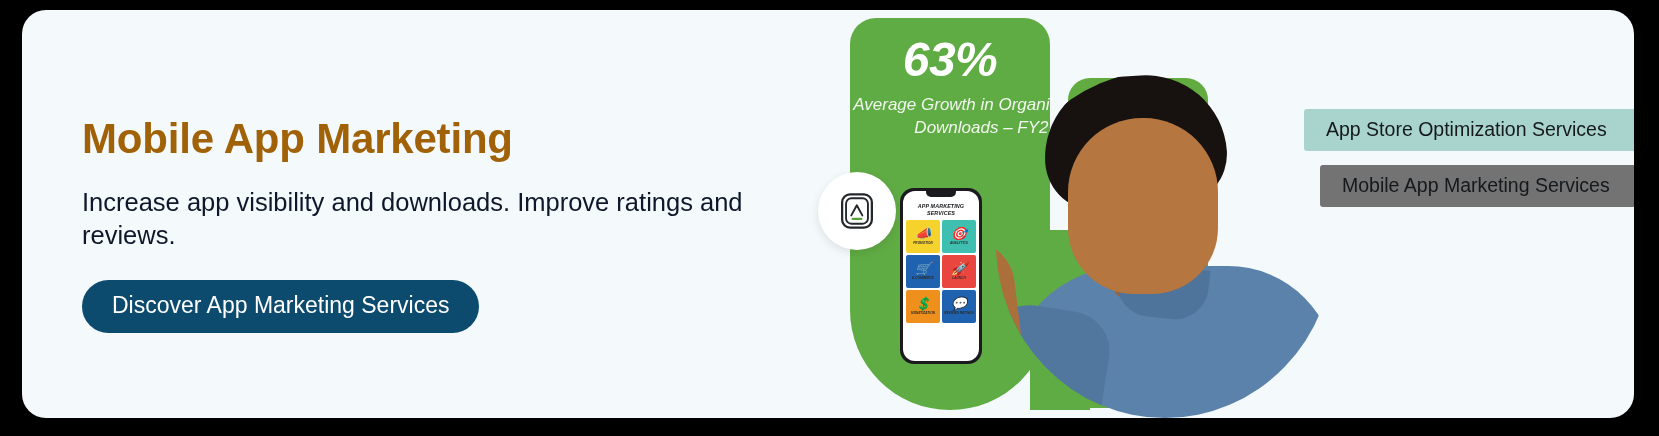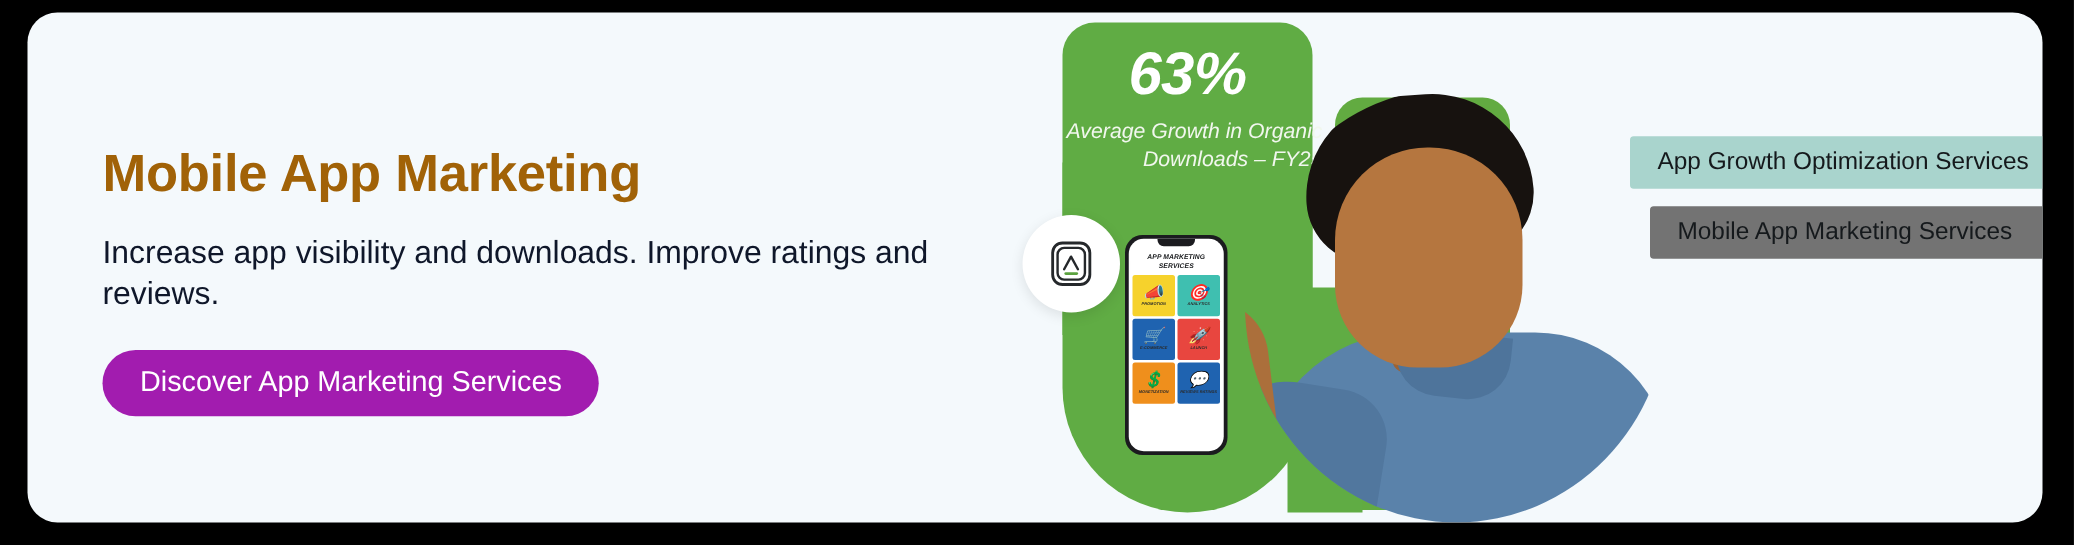--- a/index.html
+++ b/index.html
@@ -265,21 +265,21 @@
   #chip-mam { margin-left:16px; width:314px; margin-top:14px; }
 </style>
 </head>
 <body>
 
 <div id="banner-card" style="background: rgb(244, 249, 252);">
 
   <div id="copy-block">
     <h1 id="headline">Mobile App Marketing</h1>
     <p id="subhead">Increase app visibility and downloads. Improve ratings and reviews.</p>
-    <button id="cta-button" style="background: #a21caf;">Discover App Marketing Services</button>
+    <button id="cta-button" style="background: #0c4a6e;">Discover App Marketing Services</button>
   </div>
 
   <div id="graphic-stage">
 
     <div id="green-right-tab"></div>
     <div id="green-stat-panel"></div>
     <div id="green-bridge"></div>
     <div id="green-lobe"></div>
 
     <div id="stat-value">63%</div>
@@ -333,17 +333,17 @@
         <rect x="7" y="5" width="34" height="38" rx="9" ry="9" fill="none" stroke="#25282b" stroke-width="2.6"></rect>
         <rect x="11.5" y="9.5" width="25" height="29" rx="6" ry="6" fill="none" stroke="#25282b" stroke-width="2.2"></rect>
         <path d="M17.5 29 L23.8 17.5 L30.1 29" fill="none" stroke="#25282b" stroke-width="2.2" stroke-linecap="round" stroke-linejoin="round"></path>
         <line x1="19" y1="33" x2="29" y2="33" stroke="#5ba23f" stroke-width="2.6" stroke-linecap="round"></line>
       </svg>
     </div>
 
   </div>
 
   <div id="chip-stack">
-    <div id="chip-aso" class="service-chip" style="background: rgb(169, 212, 205);">App Growth Optimization Services</div>
+    <div id="chip-aso" class="service-chip" style="background: rgb(169, 212, 205);">App Store Optimization Services</div>
     <div id="chip-mam" class="service-chip" style="background: #737373;">Mobile App Marketing Services</div>
   </div>
 
 </div>
 
 </body></html>

